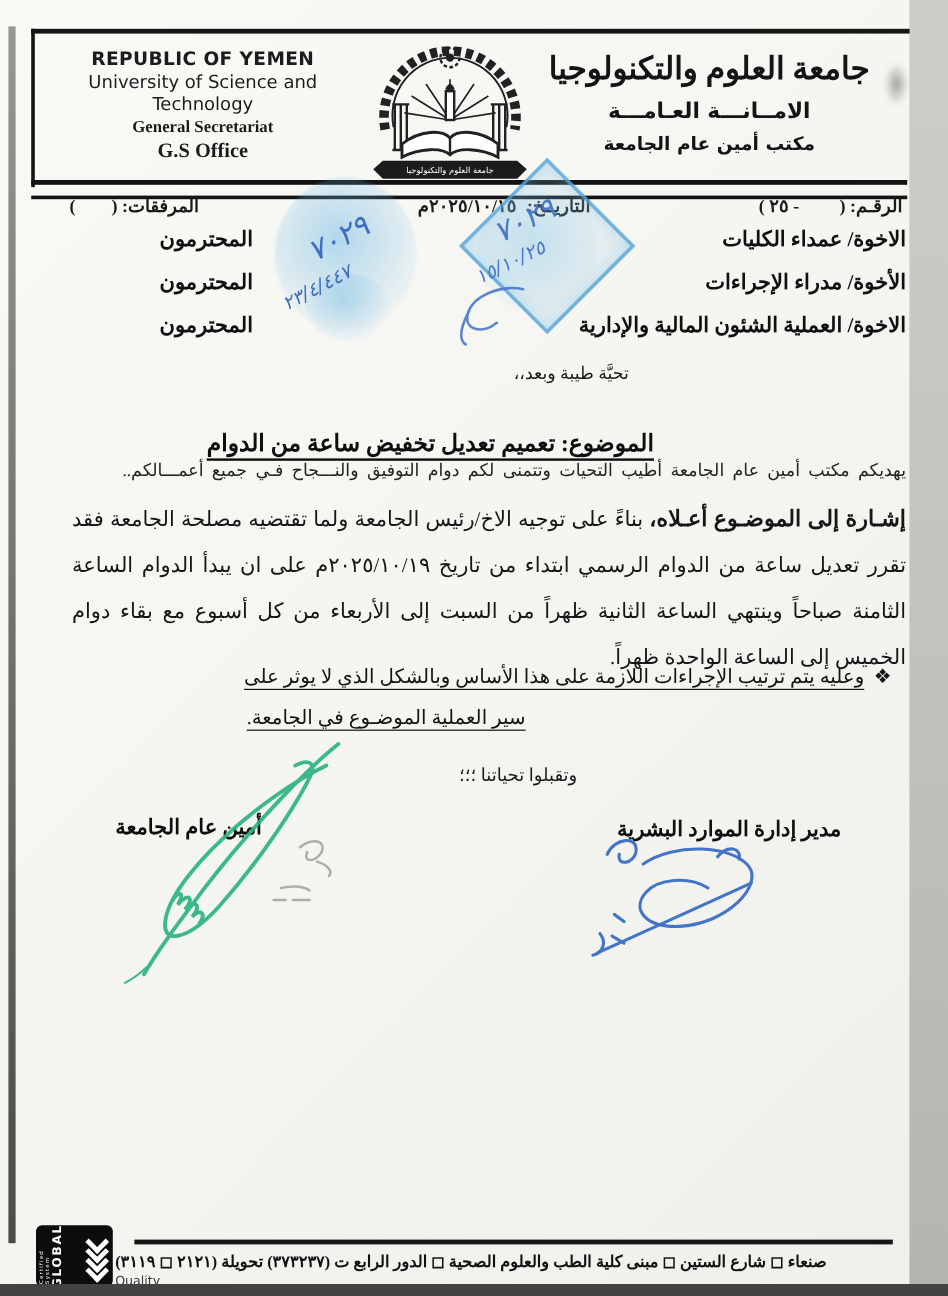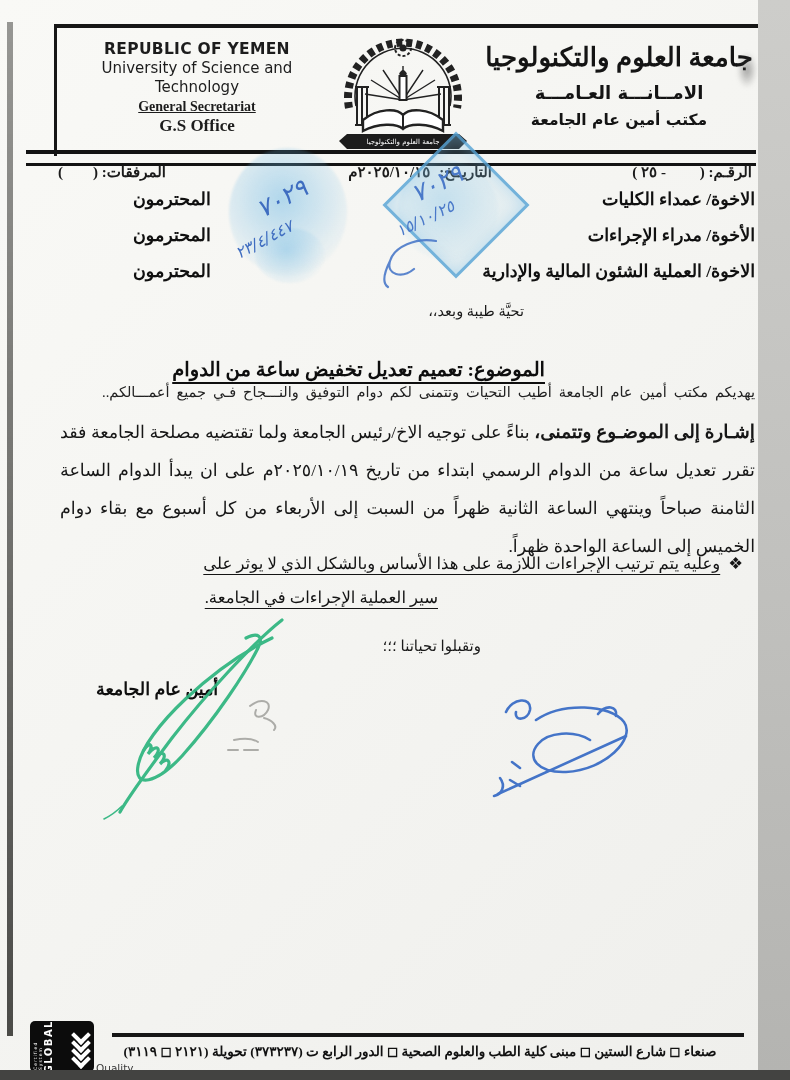--- a/index.html
+++ b/index.html
@@ -10,25 +10,25 @@
   .right-strip{position:absolute;left:758px;top:0;width:32px;height:1072px;
         background:linear-gradient(180deg,#cdcdca,#bfbfbc 60%,#b4b4b1);}
   .bottom-strip{position:absolute;left:0;top:1070px;width:790px;height:10px;background:#434341;}
   .left-spine{position:absolute;left:7px;top:22px;width:6px;height:1014px;
         background:linear-gradient(180deg,rgba(70,70,66,.55),rgba(45,45,42,.85));filter:blur(.6px);}
   .corner-shade{position:absolute;left:737px;top:52px;width:20px;height:36px;
         background:radial-gradient(closest-side,rgba(60,60,60,.45),transparent);filter:blur(2px);}
 
   
   .header-box{position:absolute;left:26px;top:24px;width:730px;height:128px;
-        border-top:4px solid #161616;border-left:3px solid #161616;margin-left:28px;}
+        border-top:4px solid #161616;border-left:3px solid #161616;}
   .hdr-en{position:absolute;left:6px;top:12px;width:268px;text-align:center;color:#1c1c1c;}
   .hdr-en .l1{font-size:15.5px;font-weight:bold;letter-spacing:.3px;}
   .hdr-en .l2{font-size:15px;width:212px;margin:1px auto 0;line-height:19px;}
-  .hdr-en .l3{font-family:"Liberation Serif",serif;font-size:14px;font-weight:bold;margin-top:2px;text-decoration:underline;}
+  .hdr-en .l3{font-family:"Liberation Serif",serif;font-size:14px;font-weight:bold;margin-top:2px;}
   .hdr-en .l4{font-family:"Liberation Serif",serif;font-size:17px;font-weight:bold;margin-top:1px;}
   .hdr-ar{position:absolute;right:10px;top:10px;width:316px;text-align:center;direction:rtl;color:#141414;}
   .hdr-ar .u{font-family:"Liberation Serif",serif;font-size:26px;font-weight:bold;line-height:40px;}
   .hdr-ar .s{font-size:18px;font-weight:bold;line-height:30px;}
   .hdr-ar .o{font-size:15.5px;font-weight:bold;line-height:24px;}
   .logo{position:absolute;left:276px;top:0px;width:140px;height:126px;}
   .dbl-line{position:absolute;left:26px;top:150px;width:730px;height:9px;
         border-top:4px solid #131313;border-bottom:3px solid #131313;}
 
   
@@ -76,21 +76,21 @@
         box-shadow:inset 0 0 16px rgba(120,190,232,.4);}
   .stamp-blob{position:absolute;border-radius:50%;
         background:radial-gradient(circle at 45% 40%,rgba(108,184,228,.5),rgba(108,184,228,.16) 55%,rgba(108,184,228,.02) 78%);
         filter:blur(1px);}
   .hw{position:absolute;direction:rtl;font-family:"DejaVu Sans",sans-serif;font-style:italic;}
   .hw-num{font-size:25px;}
   .hw-date{font-size:16px;letter-spacing:1px;}
 
   
   .footer-line{position:absolute;left:112px;top:1033px;width:632px;border-top:4px solid #161616;}
-  .footer-text{position:absolute;left:96px;top:1043px;width:648px;text-align:center;direction:rtl;
+  .footer-text{position:absolute;left:96px;top:1043px;width:648px;text-align:left;direction:rtl;
         font-family:"Liberation Serif",serif;font-weight:bold;font-size:13.5px;color:#111;}
   .badge{position:absolute;left:30px;top:1021px;width:64px;height:51px;background:#0c0c0c;border-radius:5px;
         display:flex;align-items:center;padding:2px 3px;box-sizing:border-box;}
   .badge-sub{writing-mode:vertical-rl;transform:rotate(180deg);font-size:4.5px;color:#fff;letter-spacing:1px;}
   .badge-global{writing-mode:vertical-rl;transform:rotate(180deg);font-size:10px;font-weight:bold;color:#fff;letter-spacing:1.5px;}
   .badge-chevrons{margin-left:auto;display:flex;flex-direction:column;align-items:center;padding-right:3px;}
   .chev{width:10px;height:10px;border-right:4px solid #fff;border-bottom:4px solid #fff;transform:rotate(45deg);margin:-3px 0;}
   .quality{position:absolute;left:96px;top:1062px;font-size:10.5px;color:#3a3a3a;}
 </style>
 </head>
@@ -178,31 +178,32 @@
         <span>الاخوة/ العملية الشئون المالية والإدارية</span>
         <span>المحترمون</span>
       </div>
     </div>
 
     <div class="greeting">تحيَّة طيبة وبعد،،</div>
     <div class="subject">الموضوع: تعميم تعديل تخفيض ساعة من الدوام</div>
     <div class="intro">يهديكم مكتب أمين عام الجامعة أطيب التحيات وتتمنى لكم دوام التوفيق والنـــجاح فـي جميع أعمـــالكم..</div>
 
     <div class="body-par">
-      <span class="lead">إشـارة إلى الموضـوع وتتمنى،</span><span> بناءً على توجيه الاخ/رئيس الجامعة ولما تقتضيه مصلحة الجامعة فقد تقرر تعديل ساعة من الدوام الرسمي ابتداء من تاريخ ٢٠٢٥/١٠/١٩م على ان يبدأ الدوام الساعة الثامنة صباحاً وينتهي الساعة الثانية ظهراً من السبت إلى الأربعاء من كل أسبوع مع بقاء دوام الخميس إلى الساعة الواحدة ظهراً.</span>
+      <span class="lead">إشـارة إلى الموضـوع أعـلاه،</span><span> بناءً على توجيه الاخ/رئيس الجامعة ولما تقتضيه مصلحة الجامعة فقد تقرر تعديل ساعة من الدوام الرسمي ابتداء من تاريخ ٢٠٢٥/١٠/١٩م على ان يبدأ الدوام الساعة الثامنة صباحاً وينتهي الساعة الثانية ظهراً من السبت إلى الأربعاء من كل أسبوع مع بقاء دوام الخميس إلى الساعة الواحدة ظهراً.</span>
     </div>
 
     <div class="directive-l1">
       <span>❖</span>
       <span class="txt">وعليه يتم ترتيب الإجراءات اللازمة على هذا الأساس وبالشكل الذي لا يوثر على</span>
     </div>
-    <div class="directive-l2">سير العملية الإجراءات في الجامعة.</div>
+    <div class="directive-l2">سير العملية الموضـوع في الجامعة.</div>
 
     <div class="closing">وتقبلوا تحياتنا ؛؛؛</div>
 
+    <div class="sig-title sig-hr">مدير إدارة الموارد البشرية</div>
     <div class="sig-title sig-sg">أمين عام الجامعة</div>
 
     <svg class="sig-svg" style="left:86px;top:608px;" width="230" height="212" viewBox="0 0 230 212">
       <g fill="none" stroke="#2db47e" stroke-width="3.2" stroke-linecap="round" opacity=".92">
         <path d="M196 12 C 168 34, 120 86, 86 130 C 62 162, 44 186, 34 204"></path>
         <path d="M186 30 C 128 58, 58 122, 52 158 C 48 180, 70 176, 96 148 C 130 110, 160 64, 172 40 C 178 28, 172 24, 160 30"></path>
         <path d="M58 142 c 6 -10 10 -4 4 4 c 10 -12 14 -4 6 4 c 10 -10 14 -2 6 6 c 8 -8 12 -2 6 6"></path>
         <path d="M36 198 C 30 204, 24 208, 18 211" stroke-width="1.6"></path>
       </g>
     </svg>

